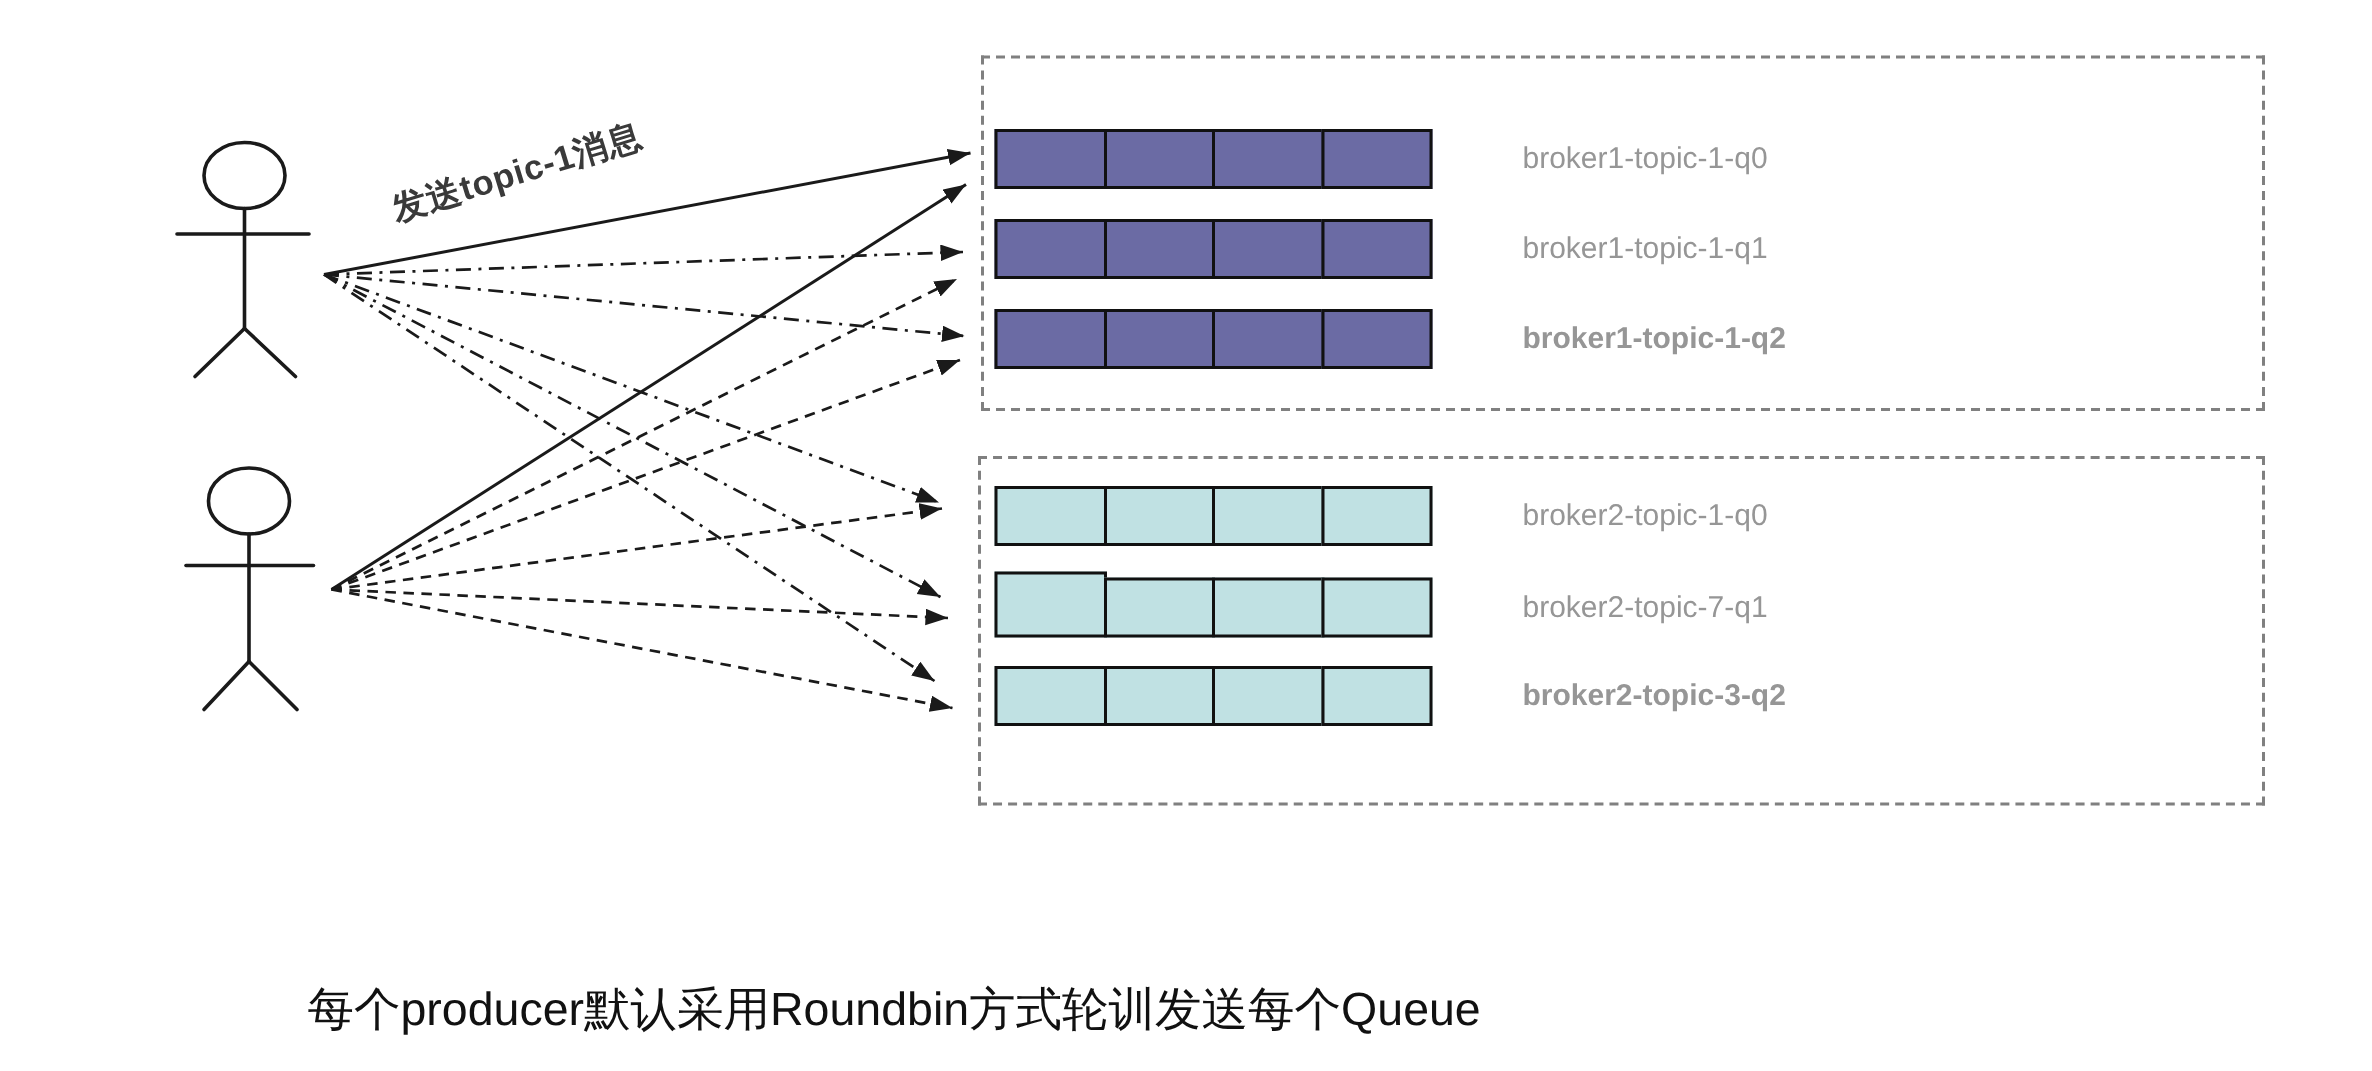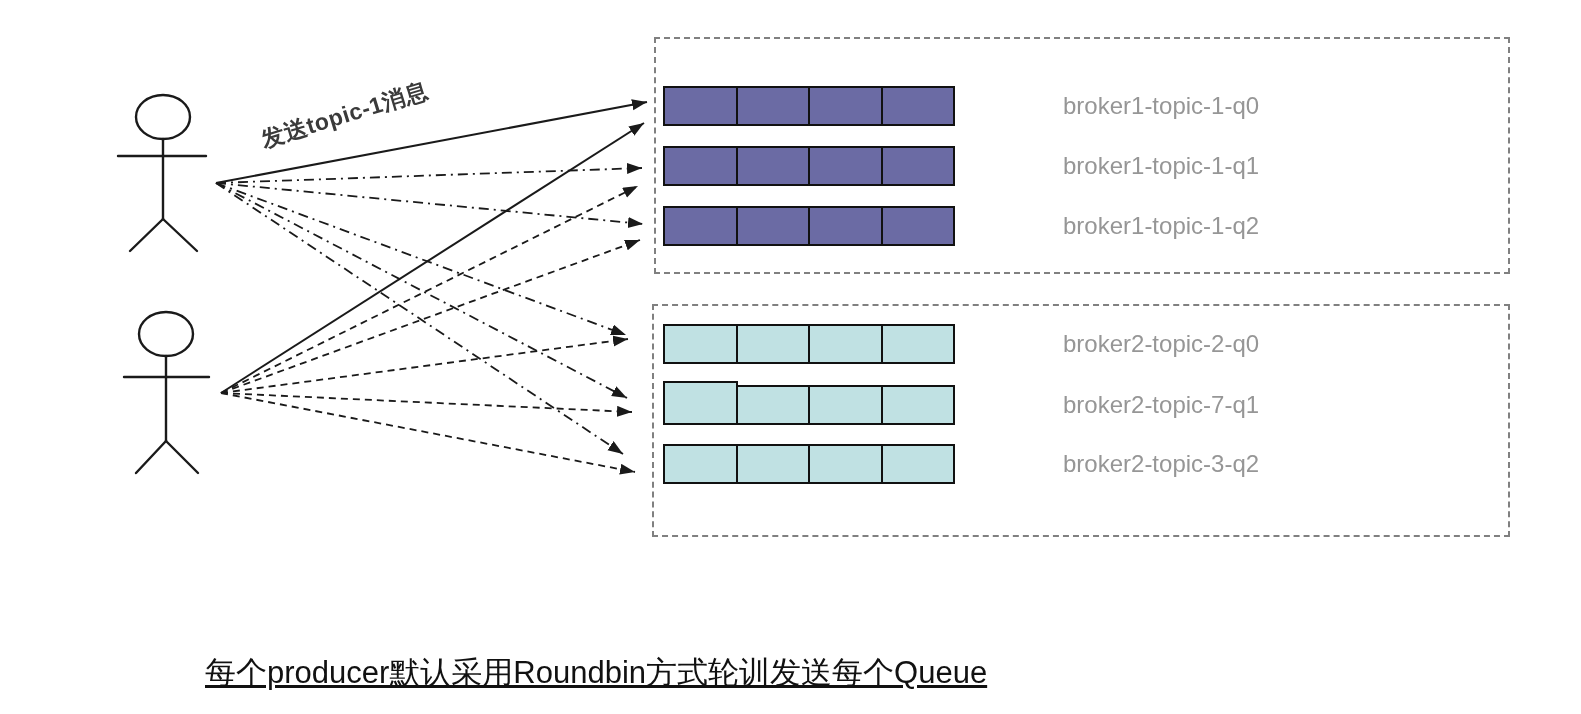--- a/index.html
+++ b/index.html
@@ -52,21 +52,21 @@
   .queue-row {
     position: absolute;
     width: 292px;
     height: 40px;
     display: flex;
   }
   .b1 .queue-row { left: 7px; }
   .b2 .queue-row { left: 9px; }
   .row-0 { top: 47px; }
   .row-1 { top: 107px; text-align: center; }
-  .row-2 { top: 167px; }
+  .row-2 { top: 167px; font-weight: bold; }
   .b2 .row-0 { top: 18px; }
   .b2 .row-1 { top: 79px; }
   .b2 .row-2 { top: 138px; }
   .cell {
     flex: 1 1 25%;
     height: 100%;
     box-sizing: border-box;
     border: 2px solid var(--queue-border, #111111);
     margin-left: -2px;
   }
@@ -74,24 +74,23 @@
   .b1 .cell { background: var(--b1-fill, #6B6BA4); }
   .b2 .cell { background: var(--b2-fill, #C0E1E3); }
   
   .b2 .row-1 .cell.raised { margin-top: -4px; height: 44px; }
 
   
   .queue-label {
     position: absolute;
     height: 40px;
     line-height: 40px;
-    font-size: 24px;
+    font-size: 20px;
     color: var(--label-gray, #969696);
     white-space: nowrap;
-    margin-left: 48px;
   }
   .b1 .queue-label { left: 359px; }
   .b2 .queue-label { left: 361px; }
 
   
   .arrow-label {
     position: absolute;
     left: 262px;
     top: 126px;
     height: 28px;
@@ -106,21 +105,20 @@
   }
 
   
   .caption {
     position: absolute;
     left: 205px;
     top: 652px;
     font-size: 31px;
     color: var(--caption-color, #111111);
     white-space: nowrap;
-    text-decoration: underline;
   }
 </style>
 </head>
 <body>
 
 <div class="canvas">
 
   <svg class="diagram-layer" viewBox="0 0 1581 714" xmlns="http://www.w3.org/2000/svg">
     <defs>
       <marker id="ah" markerUnits="userSpaceOnUse" markerWidth="17" markerHeight="12" refX="15" refY="5.5" orient="auto">
@@ -201,20 +199,20 @@
       <div class="cell"></div>
       <div class="cell"></div>
       <div class="cell"></div>
     </div>
     <div class="queue-row row-2">
       <div class="cell"></div>
       <div class="cell"></div>
       <div class="cell"></div>
       <div class="cell"></div>
     </div>
-    <div class="queue-label row-0">broker2-topic-2-q0</div>
+    <div class="queue-label row-0">broker2-topic-1-q0</div>
     <div class="queue-label row-1">broker2-topic-7-q1</div>
     <div class="queue-label row-2">broker2-topic-3-q2</div>
   </div>
 
   <div class="caption">每个producer默认采用Roundbin方式轮训发送每个Queue</div>
 
 </div>
 
 </body></html>

